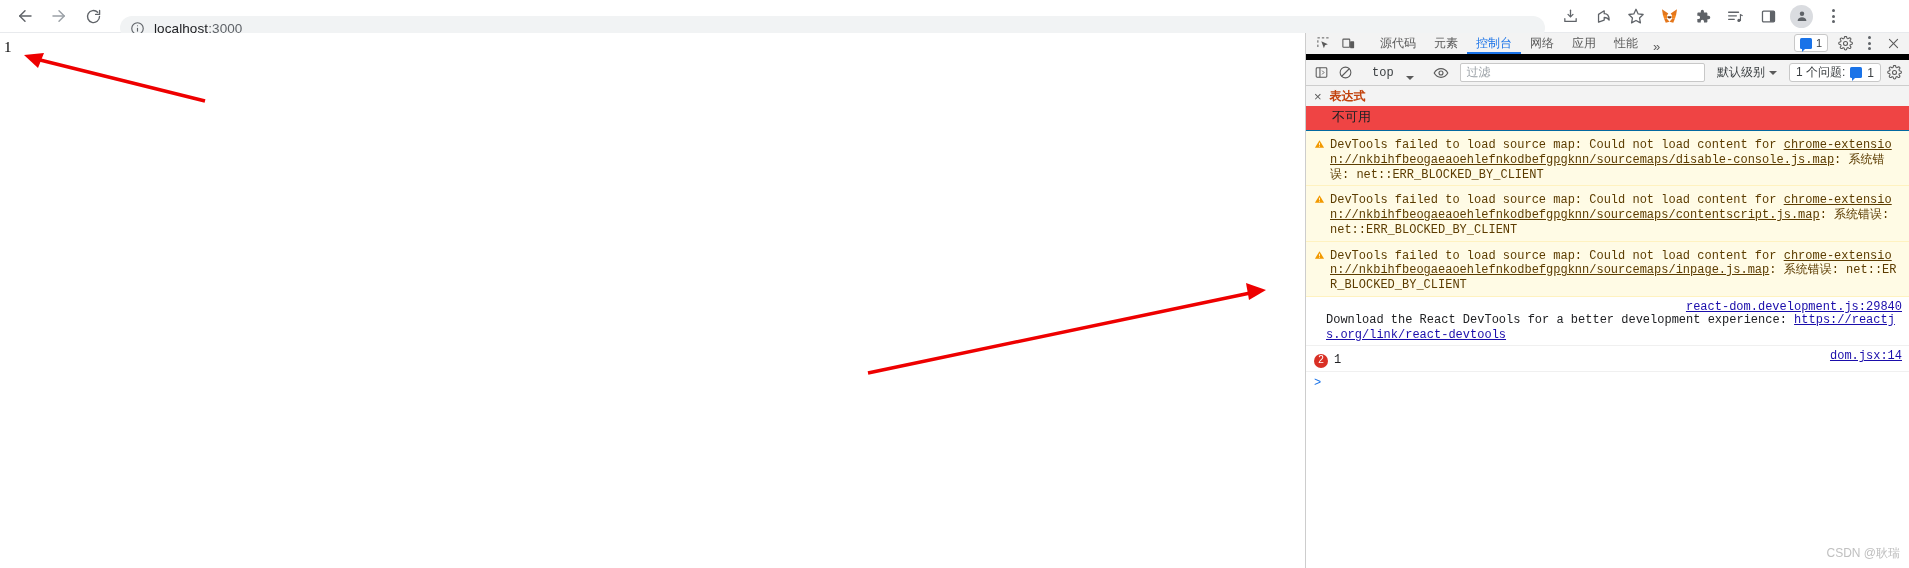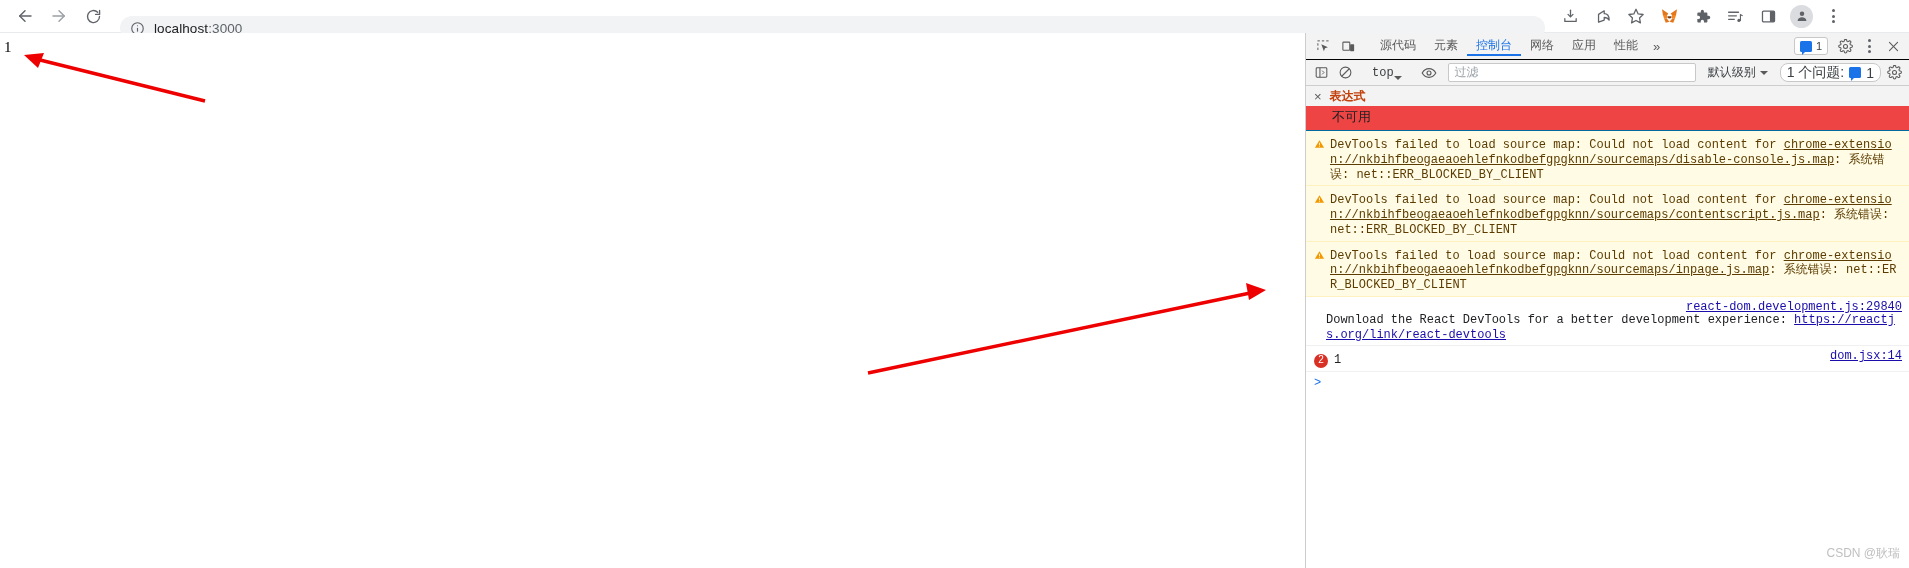--- a/index.html
+++ b/index.html
@@ -71,22 +71,22 @@
   
   .devtools {
     position: absolute; top: 33px; left: 1305px;
     width: 604px; height: 535px;
     background: #ffffff;
     border-left: 1px solid #cdcdcd;
     font-family: "Liberation Sans", sans-serif;
     display: flex; flex-direction: column;
   }
   .dt-tabbar {
-    height: 27px; min-height: 27px; display: flex; align-items: center;
-    background: #f3f3f3; border-bottom: 1px solid #000000;
+    height: 27px; min-height: 27px; display: flex; align-items: flex-end;
+    background: #f3f3f3; border-bottom: 6px solid #000000;
   }
   .dt-inspect-btns { display: flex; align-items: center; gap: 3px; padding: 0 5px 0 6px; }
   .dt-ibtn { width: 22px; height: 22px; display:flex; align-items:center; justify-content:center; color:#5a5a5a; }
   .dt-sep { width: 1px; background: #cdcdcd; margin: 5px 3px; }
   .dt-tabs { display: flex; align-items: stretch; }
   .dt-tab {
     display: flex; align-items: center; padding: 0 9px;
     font-size: 12px; color: #5a5a5a; white-space: nowrap;
     border-bottom: 2px solid transparent;
   }
@@ -107,34 +107,34 @@
     border-left: 3px solid #1a73e8; border-bottom: 3px solid transparent;
   }
   .badge-num { font-size: 11px; color: #3c4043; }
 
   .dt-toolbar {
     height: 26px; min-height: 26px; display: flex; align-items: center;
     background: #f3f3f3; border-bottom: 1px solid #cdcdcd; padding: 0 4px; gap: 2px;
   }
   .tb-btn { width: 22px; height: 22px; display:flex; align-items:center; justify-content:center; color:#5a5a5a; }
   .ctx-select {
-    display:flex; align-items:flex-end; gap: 0; padding: 0 5px;
+    display:flex; align-items:flex-end; gap: 12px; padding: 0 5px;
     font-size: 12px; color: #3c4043;
     font-family: "Liberation Mono", monospace;
   }
   .caret { width:0; height:0; border-left:4px solid transparent; border-right:4px solid transparent; border-top:4px solid #5a5a5a; }
   .filter-input {
     flex: 1; height: 19px; background: #fff; border: 1px solid #c8c8c8; border-radius: 2px;
     display: flex; align-items: center; padding: 0 6px; margin: 0 6px;
     font-size: 12px; color: #9aa0a6;
   }
   .level-select { display:flex; align-items:center; gap:4px; font-size:12px; color:#3c4043; padding: 0 4px; white-space: nowrap; }
   .issues-chip {
-    display:flex; align-items:center; gap:5px; font-size: 14px; color:#3c4043;
-    border:1px solid #c8c8c8; border-radius:8px; background:#fff; padding: 4px 6px; height: 19px;
+    display:flex; align-items:center; gap:5px; font-size: 12px; color:#3c4043;
+    border:1px solid #c8c8c8; border-radius:3px; background:#fff; padding: 4px 6px; height: 19px;
     margin-left: 6px; white-space: nowrap;
   }
 
   .watch-row {
     display: flex; align-items: center; gap: 8px;
     height: 20px; padding: 0 8px; background: #f3f3f3;
     font-size: 12px;
   }
   .watch-x { color: #5a5a5a; font-size: 13px; line-height: 1; }
   .watch-label { color: #c2410c; font-weight: bold; }

